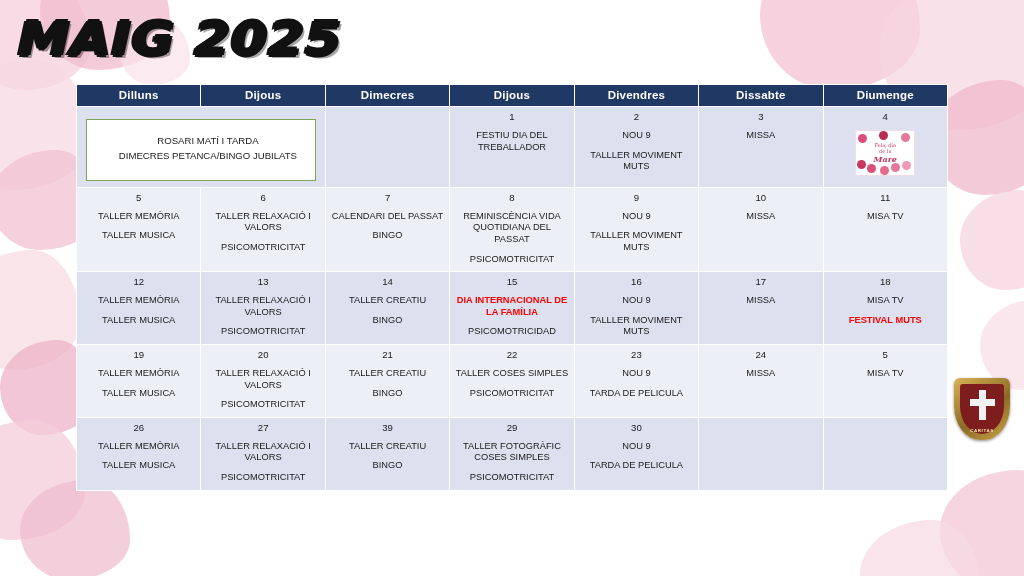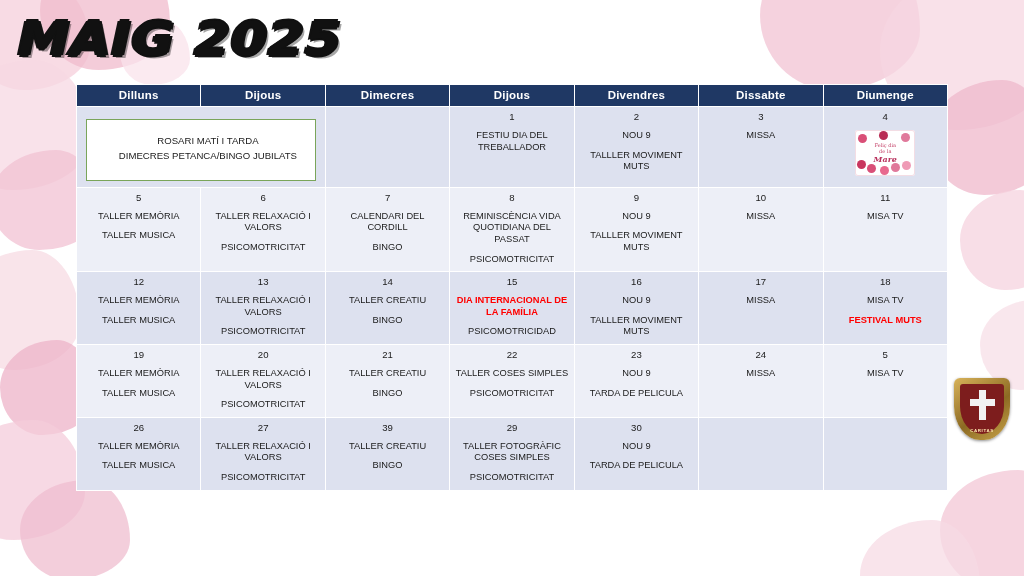--- a/index.html
+++ b/index.html
@@ -278,21 +278,21 @@
             <span class="ev">TALLER MEMÒRIA</span>
             <span class="ev">TALLER MUSICA</span>
           </td>
           <td>
             <span class="daynum">6</span>
             <span class="ev">TALLER RELAXACIÓ I VALORS</span>
             <span class="ev">PSICOMOTRICITAT</span>
           </td>
           <td>
             <span class="daynum">7</span>
-            <span class="ev">CALENDARI DEL CORDILL</span>
+            <span class="ev">CALENDARI DEL PASSAT</span>
             <span class="ev">BINGO</span>
           </td>
           <td>
             <span class="daynum">8</span>
             <span class="ev">REMINISCÈNCIA VIDA QUOTIDIANA DEL PASSAT</span>
             <span class="ev">PSICOMOTRICITAT</span>
           </td>
           <td>
             <span class="daynum">9</span>
             <span class="ev">NOU 9</span>

